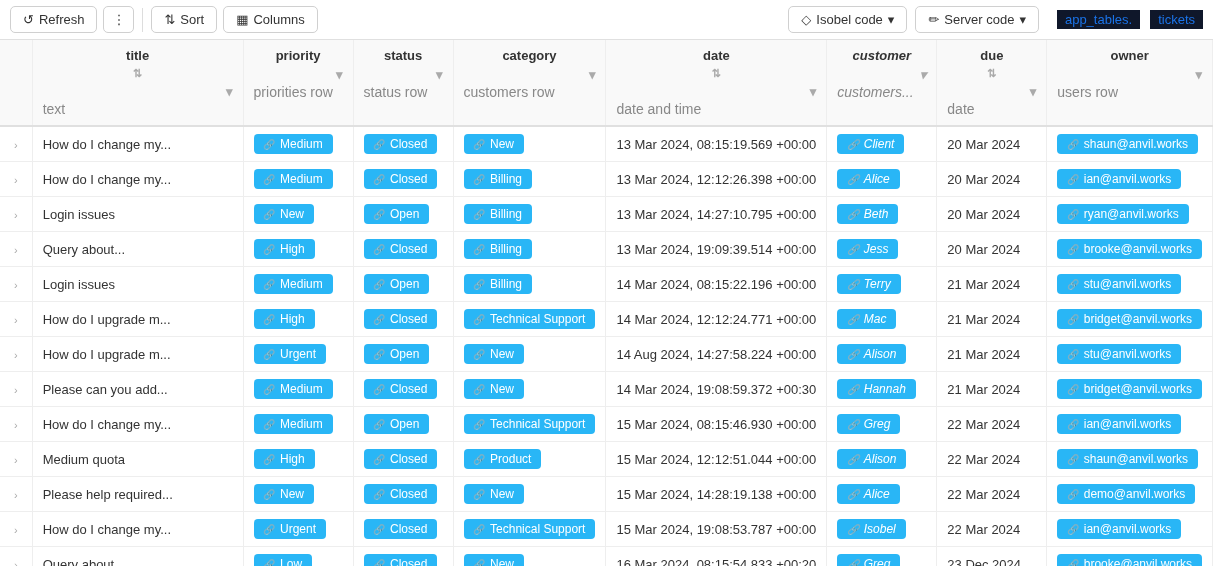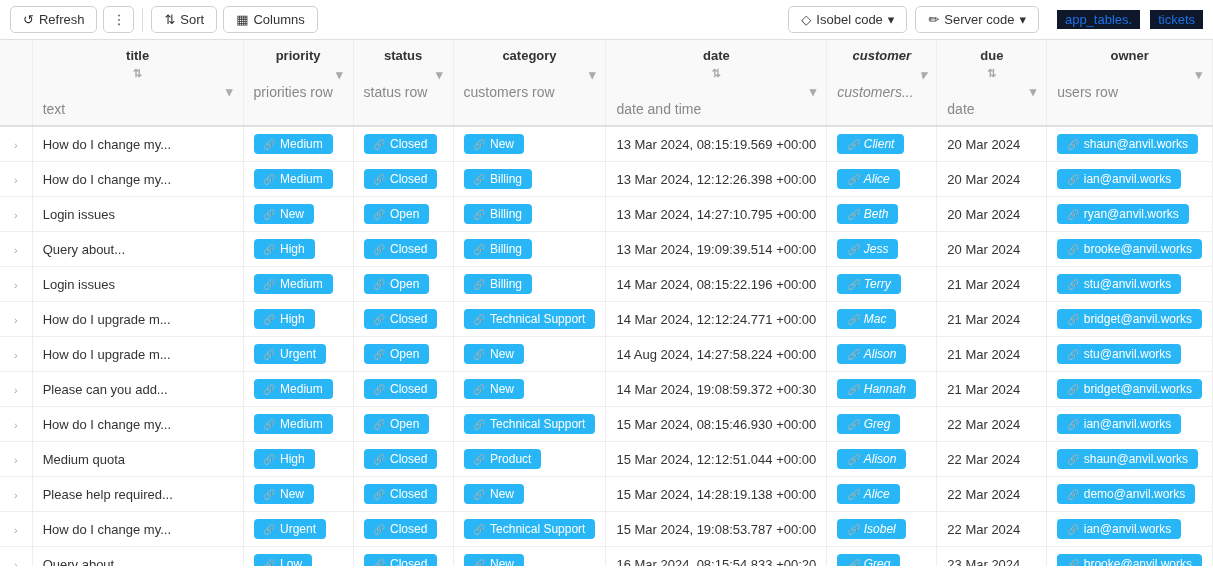--- a/index.html
+++ b/index.html
@@ -838,21 +838,21 @@
     <td class="col-date">
       <span>16 Mar 2024, 08:15:54.833 +00:20</span>
     </td>
     <td class="col-customer">
       <span class="tag tag-customer">
         <span class="tag-link-icon">🔗</span>
         <span>Greg</span>
       </span>
     </td>
     <td class="col-due">
-      <span>23 Mar 2024</span>
+      <span>23 Dec 2024</span>
     </td>
     <td class="col-owner">
       <span class="tag tag-owner">
         <span class="tag-link-icon">🔗</span>
         <span>brooke@anvil.works</span>
       </span>
     </td>
   </tr>
       </tbody>
   </table>

